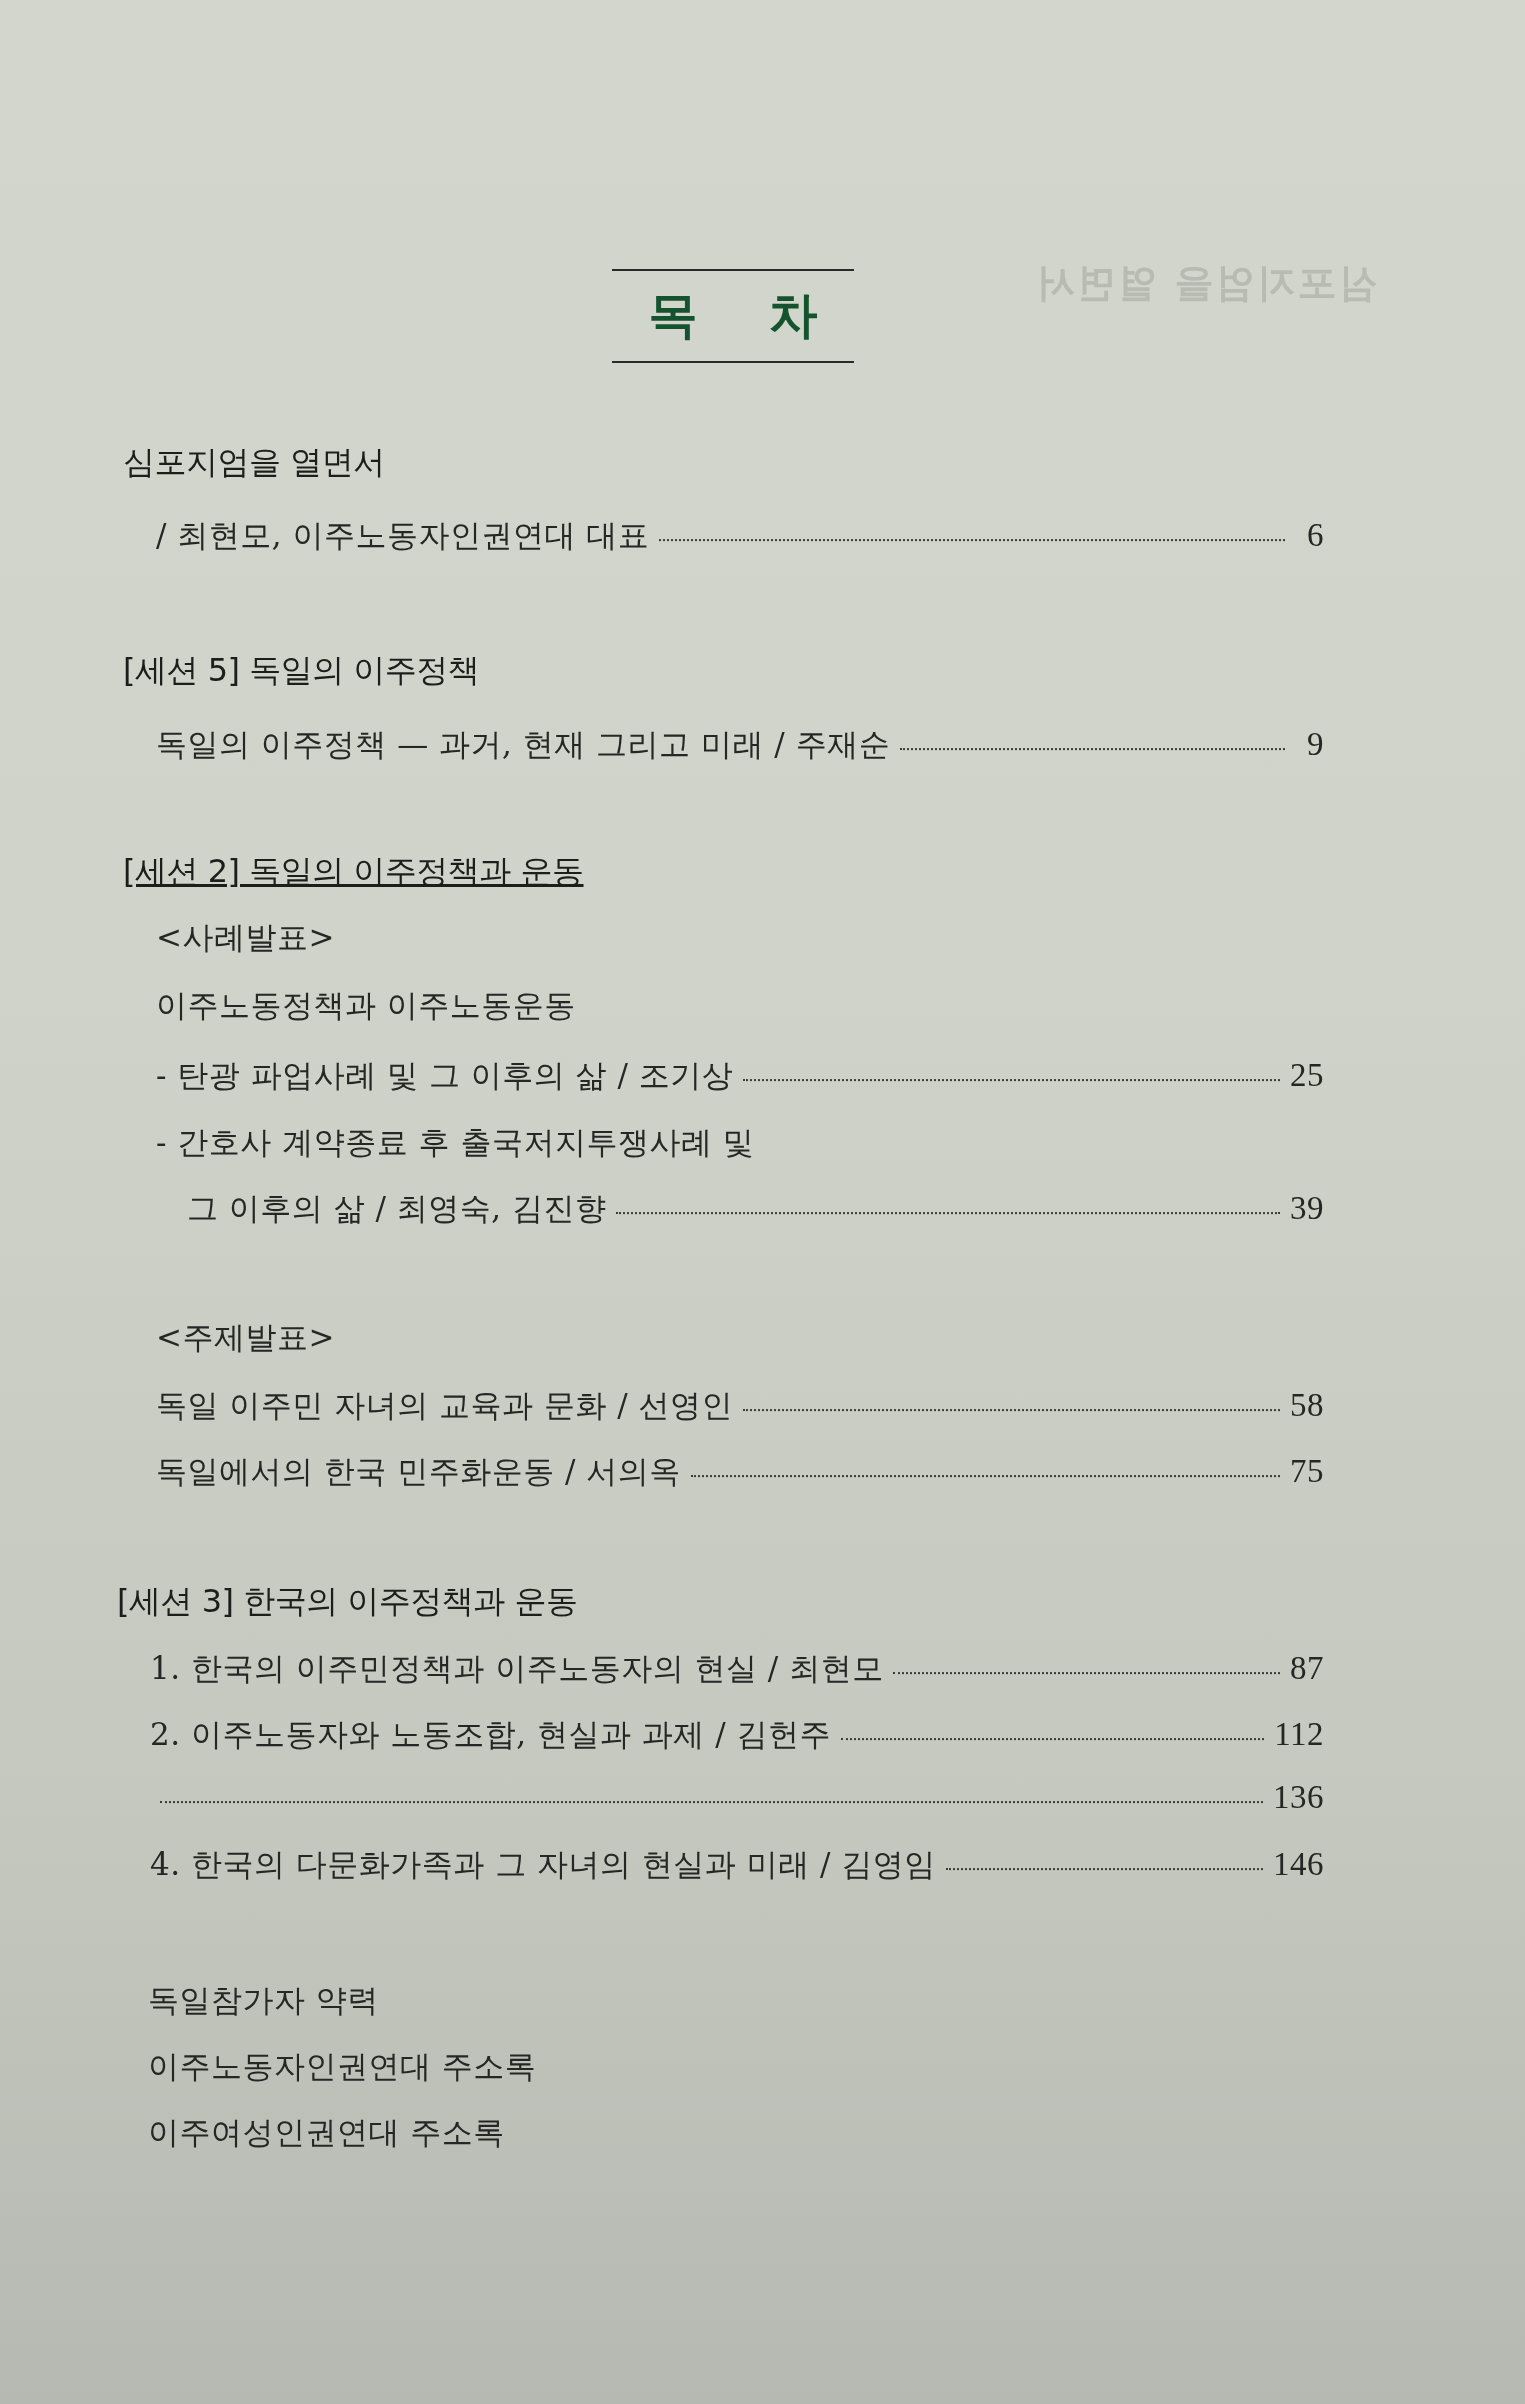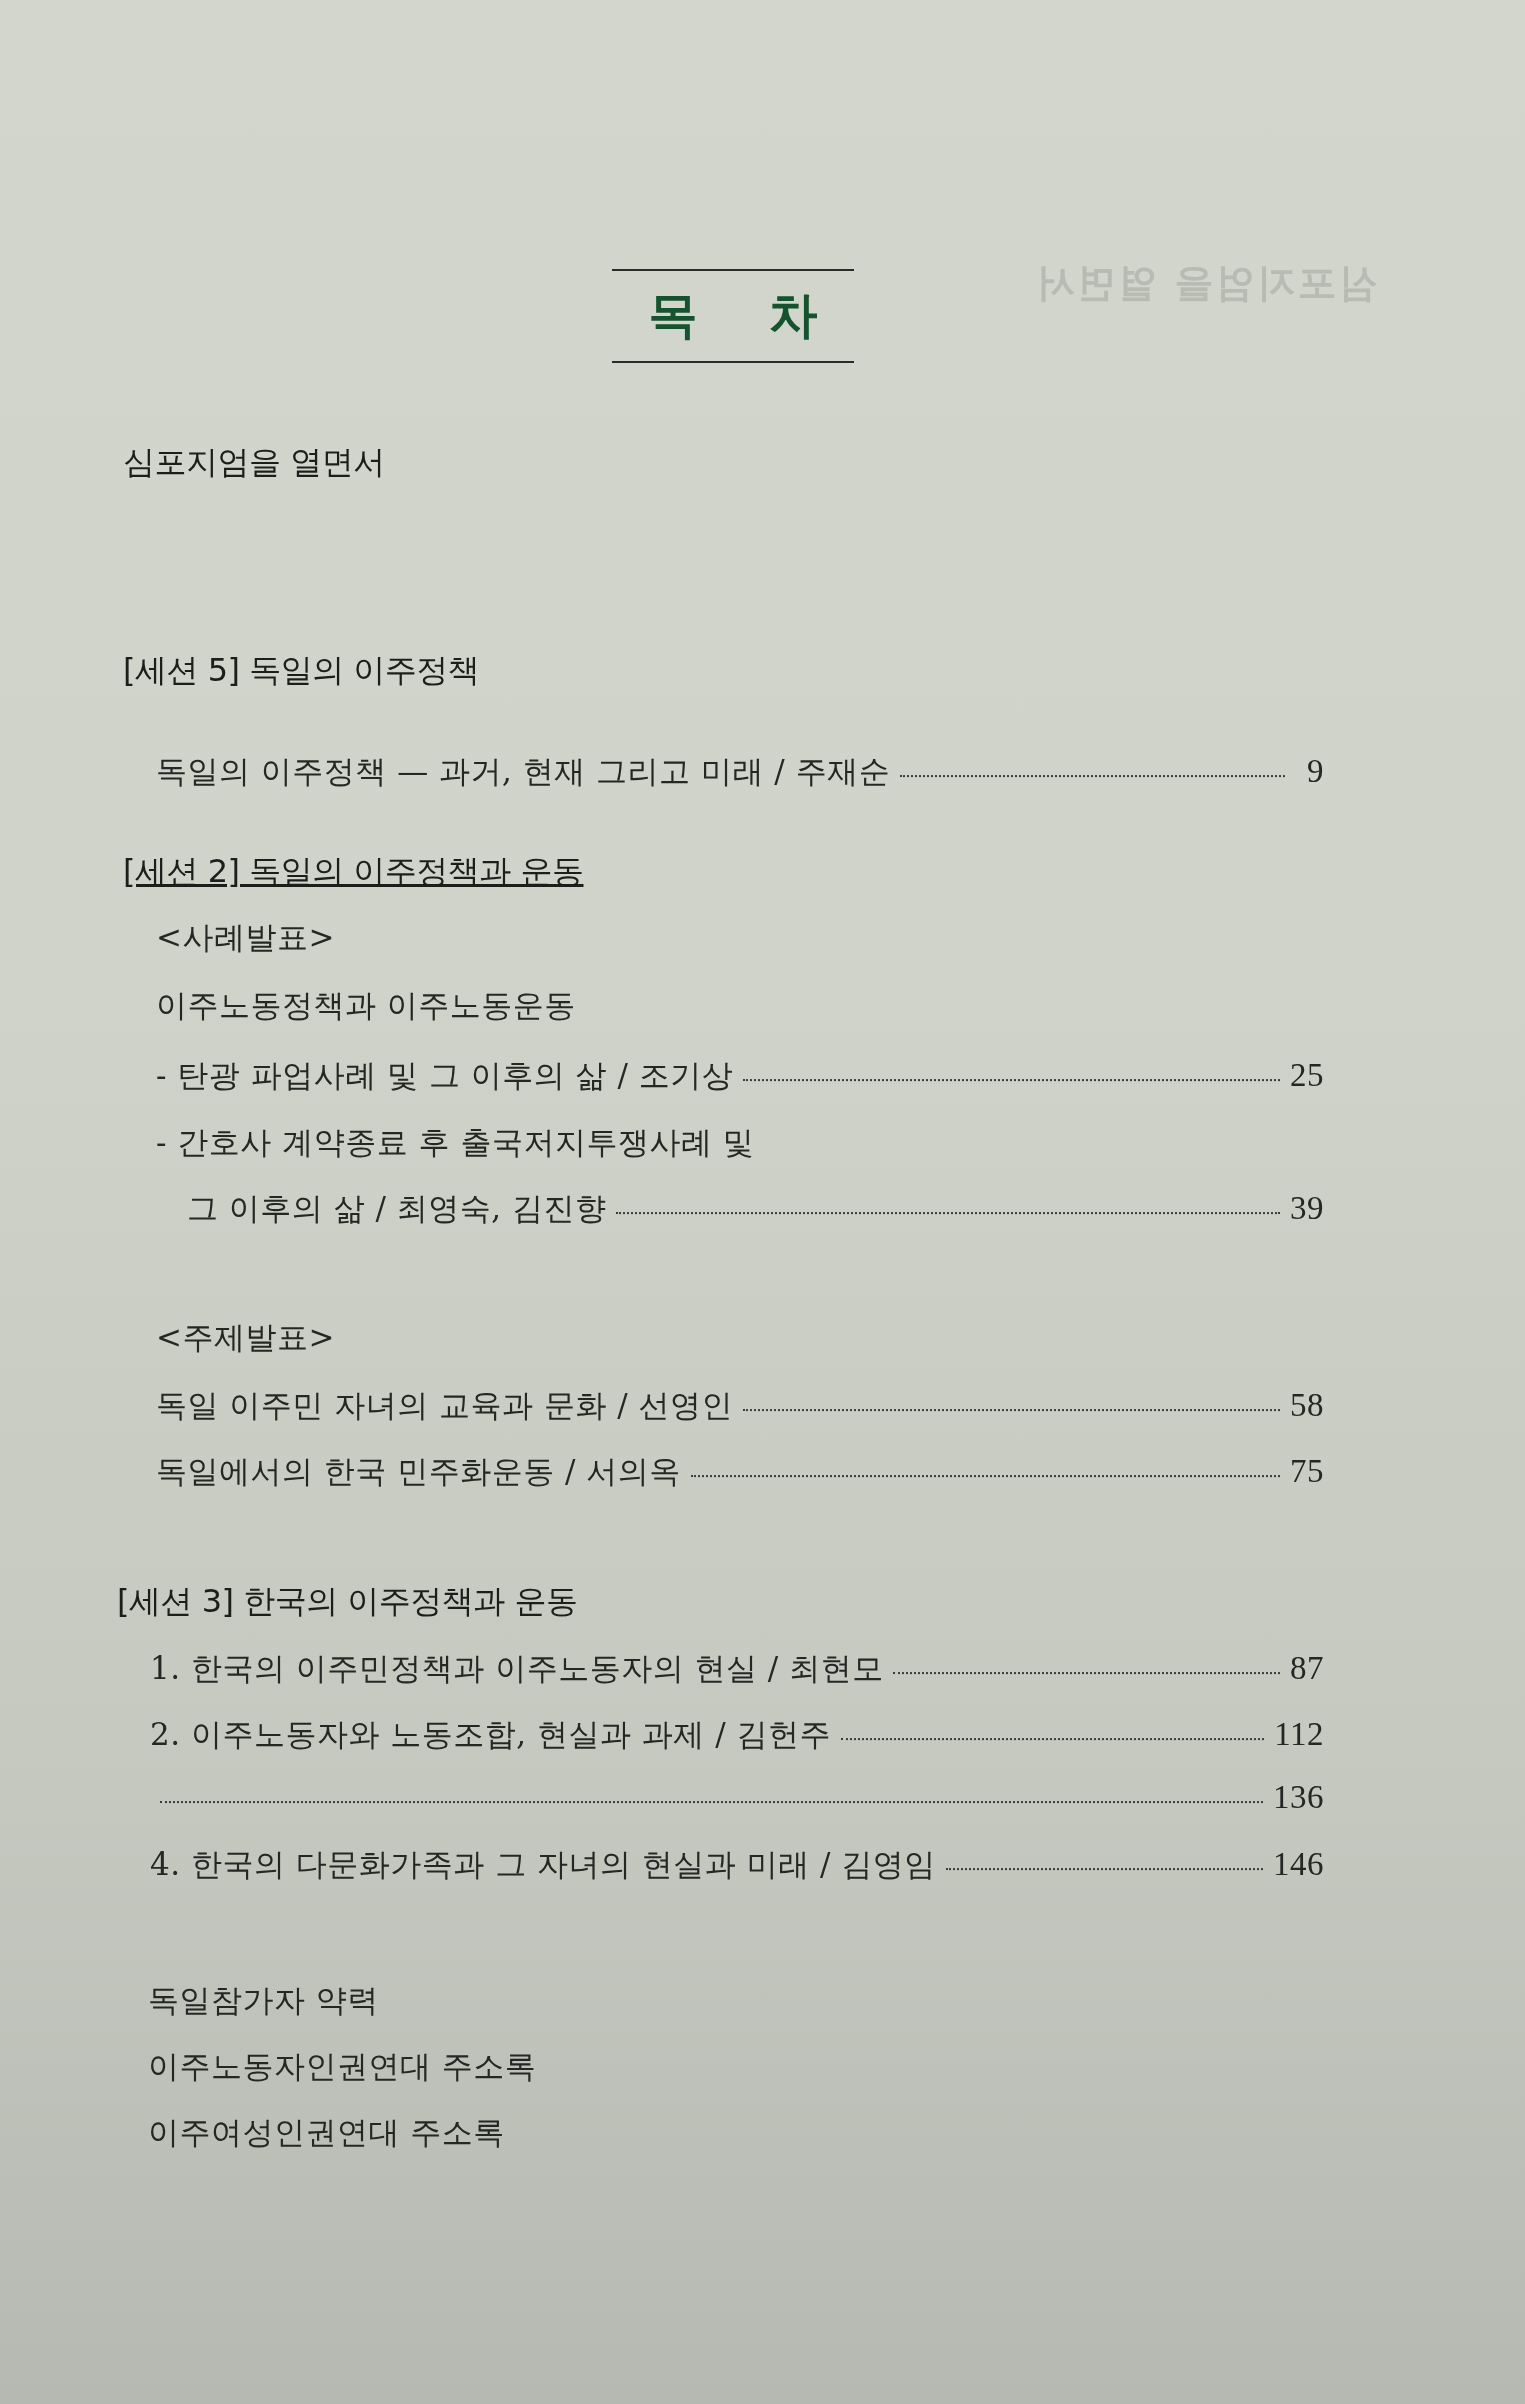--- a/index.html
+++ b/index.html
@@ -91,23 +91,28 @@
 
 <div class="page">
 
   <div class="bleed">심포지엄을 열면서</div>
 
   <div class="title-block">
     <span class="title-text">목 차</span>
   </div>
 
   <div class="section-head" style="left:123px; top:441px;">심포지엄을 열면서</div>
+  <div class="line" style="left:156px; top:515px; width:1168px;">
+    <span class="text">/ 최현모, 이주노동자인권연대 대표</span>
+    <span class="leader"></span>
+    <span class="page-num">6</span>
+  </div>
 
   <div class="section-head" style="left:123px; top:649px;">[세션 5] 독일의 이주정책</div>
-  <div class="line" style="left:156px; top:724px; width:1168px;margin-top:27px;">
+  <div class="line" style="left:156px; top:724px; width:1168px;">
     <span class="text">독일의 이주정책 — 과거, 현재 그리고 미래 / 주재순</span>
     <span class="leader"></span>
     <span class="page-num">9</span>
   </div>
 
   <div class="section-head" style="left:123px; top:850px;text-decoration:underline;">[세션 2] 독일의 이주정책과 운동</div>
   <div class="plain" style="left:156px; top:917px;text-align:right;">&lt;사례발표&gt;</div>
   <div class="plain" style="left:156px; top:985px;">이주노동정책과 이주노동운동</div>
 
   <div class="line" style="left:156px; top:1055px; width:1168px;">

